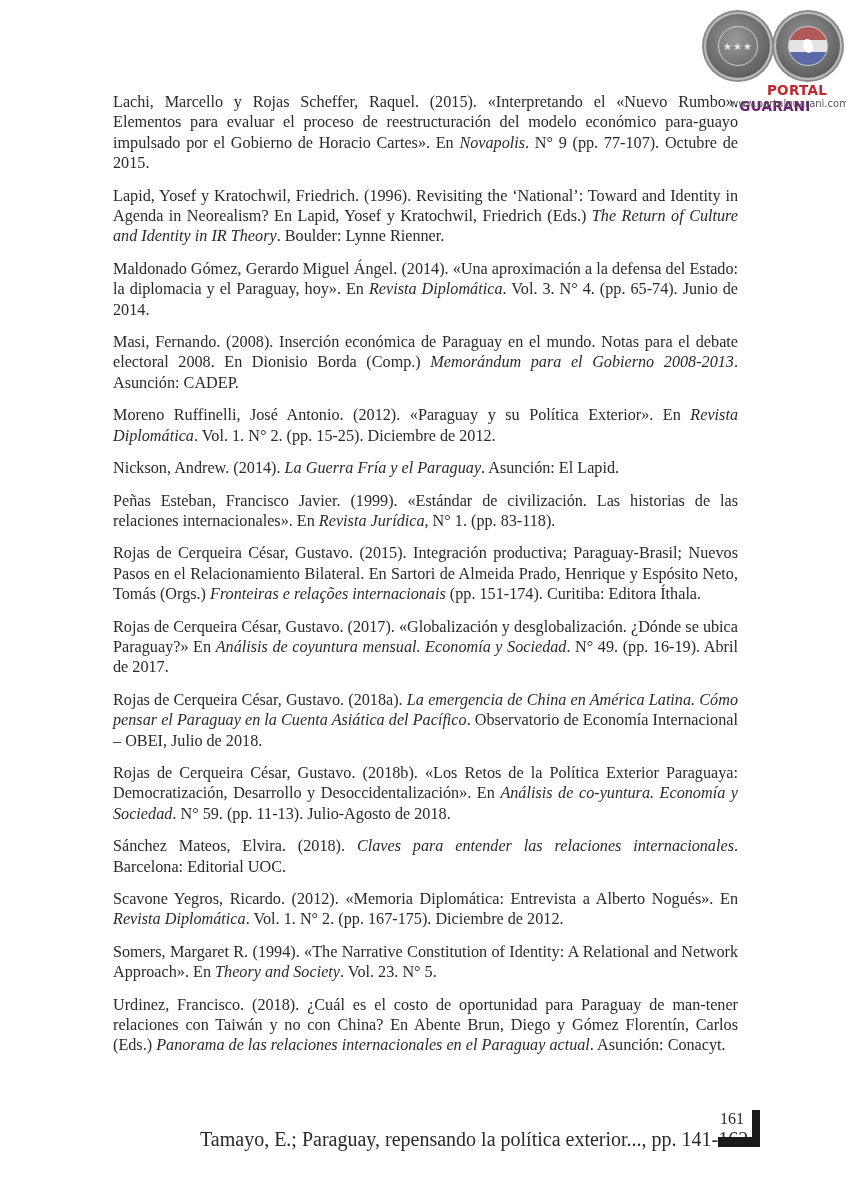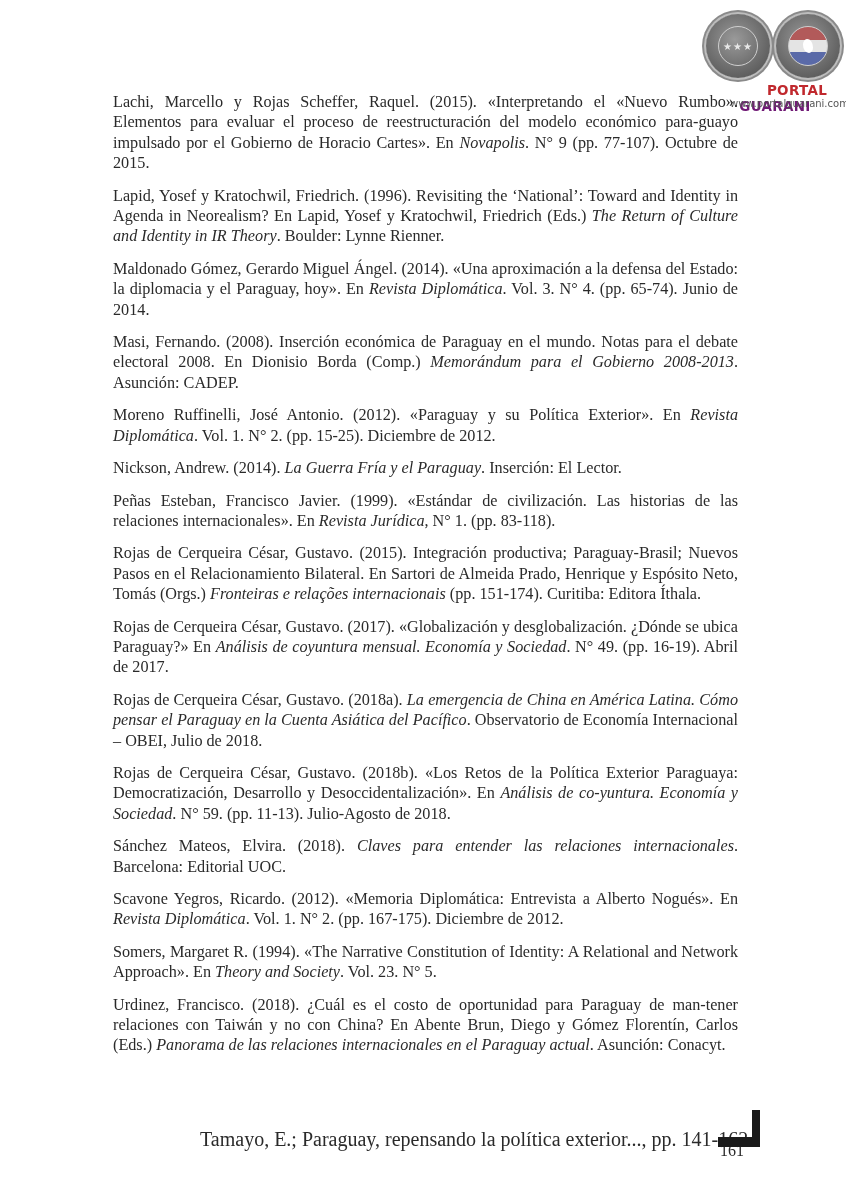--- a/index.html
+++ b/index.html
@@ -15,21 +15,21 @@
     .logo-text { position: absolute; top: 76px; left: 4px; width: 142px; text-align: center; font-family: "DejaVu Sans", sans-serif; font-weight: bold; font-size: 13.5px; letter-spacing: 0.3px; }
     .logo-text .w1 { color: #c0282d; margin-left: 44px; }
     .logo-text .w2 { color: #701a75; }
     .logo-url { position: absolute; top: 92px; left: 30px; width: 116px; text-align: center; font-family: "DejaVu Sans", sans-serif; font-size: 10px; color: #555; }
 
     .refs { position: absolute; left: 109px; top: 92px; width: 629px; }
     .ref { font-size: 16.2px; line-height: 20.4px; text-align: justify; margin: 0 0 12px 4px; hyphens: manual; }
     .ref i { font-style: italic; }
 
     .footer { position: absolute; left: 200px; top: 1128px; font-size: 20px; color: #2a2a2a; white-space: nowrap; }
-    .pagenum { position: absolute; left: 720px; top: 1110px; font-size: 16px; margin-top: 32px; }
+    .pagenum { position: absolute; left: 720px; top: 1110px; font-size: 16px; }
     .corner-v { position: absolute; left: 752px; top: 1110px; width: 8px; height: 37px; background: #1a1a1a; }
     .corner-h { position: absolute; left: 718px; top: 1137px; width: 42px; height: 10px; background: #1a1a1a; }
   </style>
 </head>
 <body>
 
 <div class="logo">
   <div class="seal left">
     <div class="inner">★★★</div>
   </div>
@@ -44,21 +44,21 @@
   </div>
   <div class="logo-url">www.portalguarani.com</div>
 </div>
 
 <div class="refs" id="refs">
     <p class="ref"><span>Lachi, Marcello y Rojas Scheffer, Raquel. (2015). «Interpretando el «Nuevo Rumbo». Elementos para evaluar el proceso de reestructuración del modelo económico para-guayo impulsado por el Gobierno de Horacio Cartes». En </span><i>Novapolis</i><span>. N° 9 (pp. 77-107). Octubre de 2015.</span></p>
     <p class="ref"><span>Lapid, Yosef y Kratochwil, Friedrich. (1996). Revisiting the ‘National’: Toward and Identity in Agenda in Neorealism? En Lapid, Yosef y Kratochwil, Friedrich (Eds.) </span><i>The Return of Culture and Identity in IR Theory</i><span>. Boulder: Lynne Rienner.</span></p>
     <p class="ref"><span>Maldonado Gómez, Gerardo Miguel Ángel. (2014). «Una aproximación a la defensa del Estado: la diplomacia y el Paraguay, hoy». En </span><i>Revista Diplomática</i><span>. Vol. 3. N° 4. (pp. 65-74). Junio de 2014.</span></p>
     <p class="ref"><span>Masi, Fernando. (2008). Inserción económica de Paraguay en el mundo. Notas para el debate electoral 2008. En Dionisio Borda (Comp.) </span><i>Memorándum para el Gobierno 2008-2013</i><span>. Asunción: CADEP.</span></p>
     <p class="ref"><span>Moreno Ruffinelli, José Antonio. (2012). «Paraguay y su Política Exterior». En </span><i>Revista Diplomática</i><span>. Vol. 1. N° 2. (pp. 15-25). Diciembre de 2012.</span></p>
-    <p class="ref"><span>Nickson, Andrew. (2014). </span><i>La Guerra Fría y el Paraguay</i><span>. Inserción: El Lector.</span></p>
+    <p class="ref"><span>Nickson, Andrew. (2014). </span><i>La Guerra Fría y el Paraguay</i><span>. Asunción: El Lapid.</span></p>
     <p class="ref"><span>Peñas Esteban, Francisco Javier. (1999). «Estándar de civilización. Las historias de las relaciones internacionales». En </span><i>Revista Jurídica</i><span>, N° 1. (pp. 83-118).</span></p>
     <p class="ref"><span>Rojas de Cerqueira César, Gustavo. (2015). Integración productiva; Paraguay-Brasil; Nuevos Pasos en el Relacionamiento Bilateral. En Sartori de Almeida Prado, Henrique y Espósito Neto, Tomás (Orgs.) </span><i>Fronteiras e relações internacionais</i><span> (pp. 151-174). Curitiba: Editora Íthala.</span></p>
     <p class="ref"><span>Rojas de Cerqueira César, Gustavo. (2017). «Globalización y desglobalización. ¿Dónde se ubica Paraguay?» En </span><i>Análisis de coyuntura mensual. Economía y Sociedad</i><span>. N° 49. (pp. 16-19). Abril de 2017.</span></p>
     <p class="ref"><span>Rojas de Cerqueira César, Gustavo. (2018a). </span><i>La emergencia de China en América Latina. Cómo pensar el Paraguay en la Cuenta Asiática del Pacífico</i><span>. Observatorio de Economía Internacional – OBEI, Julio de 2018.</span></p>
     <p class="ref"><span>Rojas de Cerqueira César, Gustavo. (2018b). «Los Retos de la Política Exterior Paraguaya: Democratización, Desarrollo y Desoccidentalización». En </span><i>Análisis de co-yuntura. Economía y Sociedad</i><span>. N° 59. (pp. 11-13). Julio-Agosto de 2018.</span></p>
     <p class="ref"><span>Sánchez Mateos, Elvira. (2018). </span><i>Claves para entender las relaciones internacionales</i><span>. Barcelona: Editorial UOC.</span></p>
     <p class="ref"><span>Scavone Yegros, Ricardo. (2012). «Memoria Diplomática: Entrevista a Alberto Nogués». En </span><i>Revista Diplomática</i><span>. Vol. 1. N° 2. (pp. 167-175). Diciembre de 2012.</span></p>
     <p class="ref"><span>Somers, Margaret R. (1994). «The Narrative Constitution of Identity: A Relational and Network Approach». En </span><i>Theory and Society</i><span>. Vol. 23. N° 5.</span></p>
     <p class="ref"><span>Urdinez, Francisco. (2018). ¿Cuál es el costo de oportunidad para Paraguay de man-tener relaciones con Taiwán y no con China? En Abente Brun, Diego y Gómez Florentín, Carlos (Eds.) </span><i>Panorama de las relaciones internacionales en el Paraguay actual</i><span>. Asunción: Conacyt.</span></p>
   </div>

